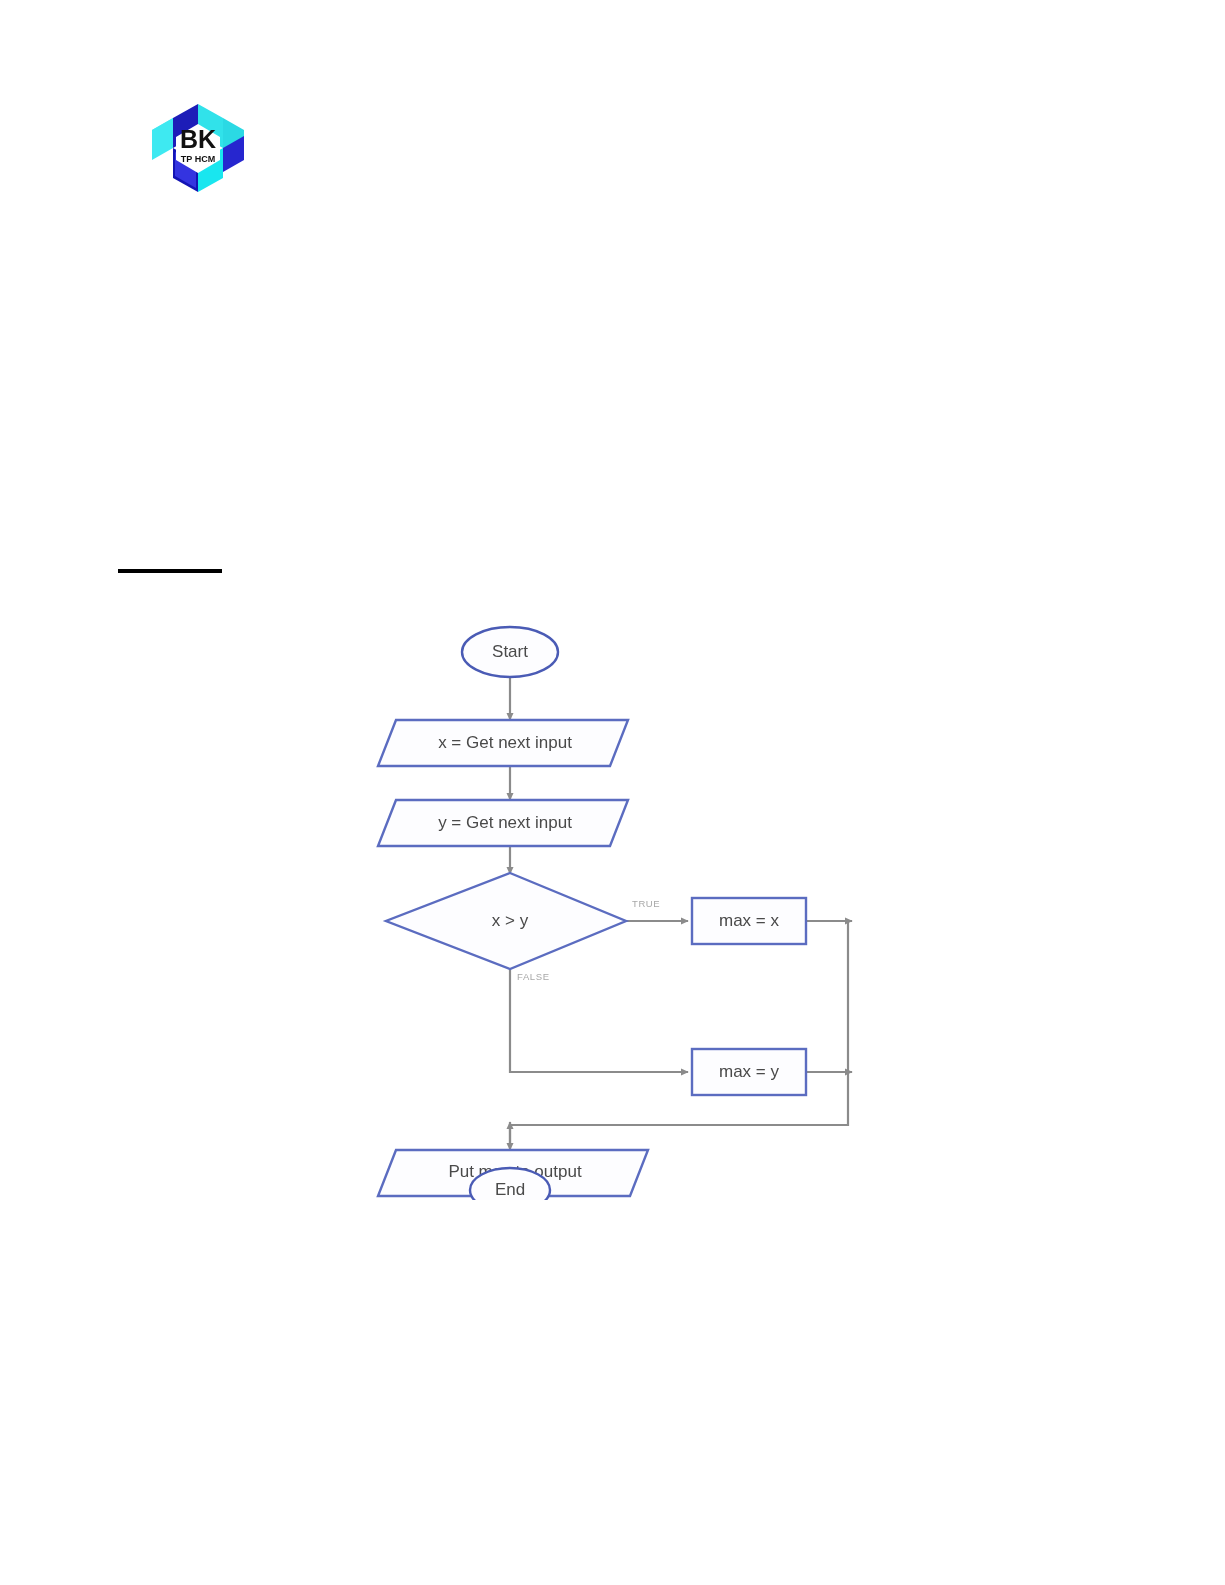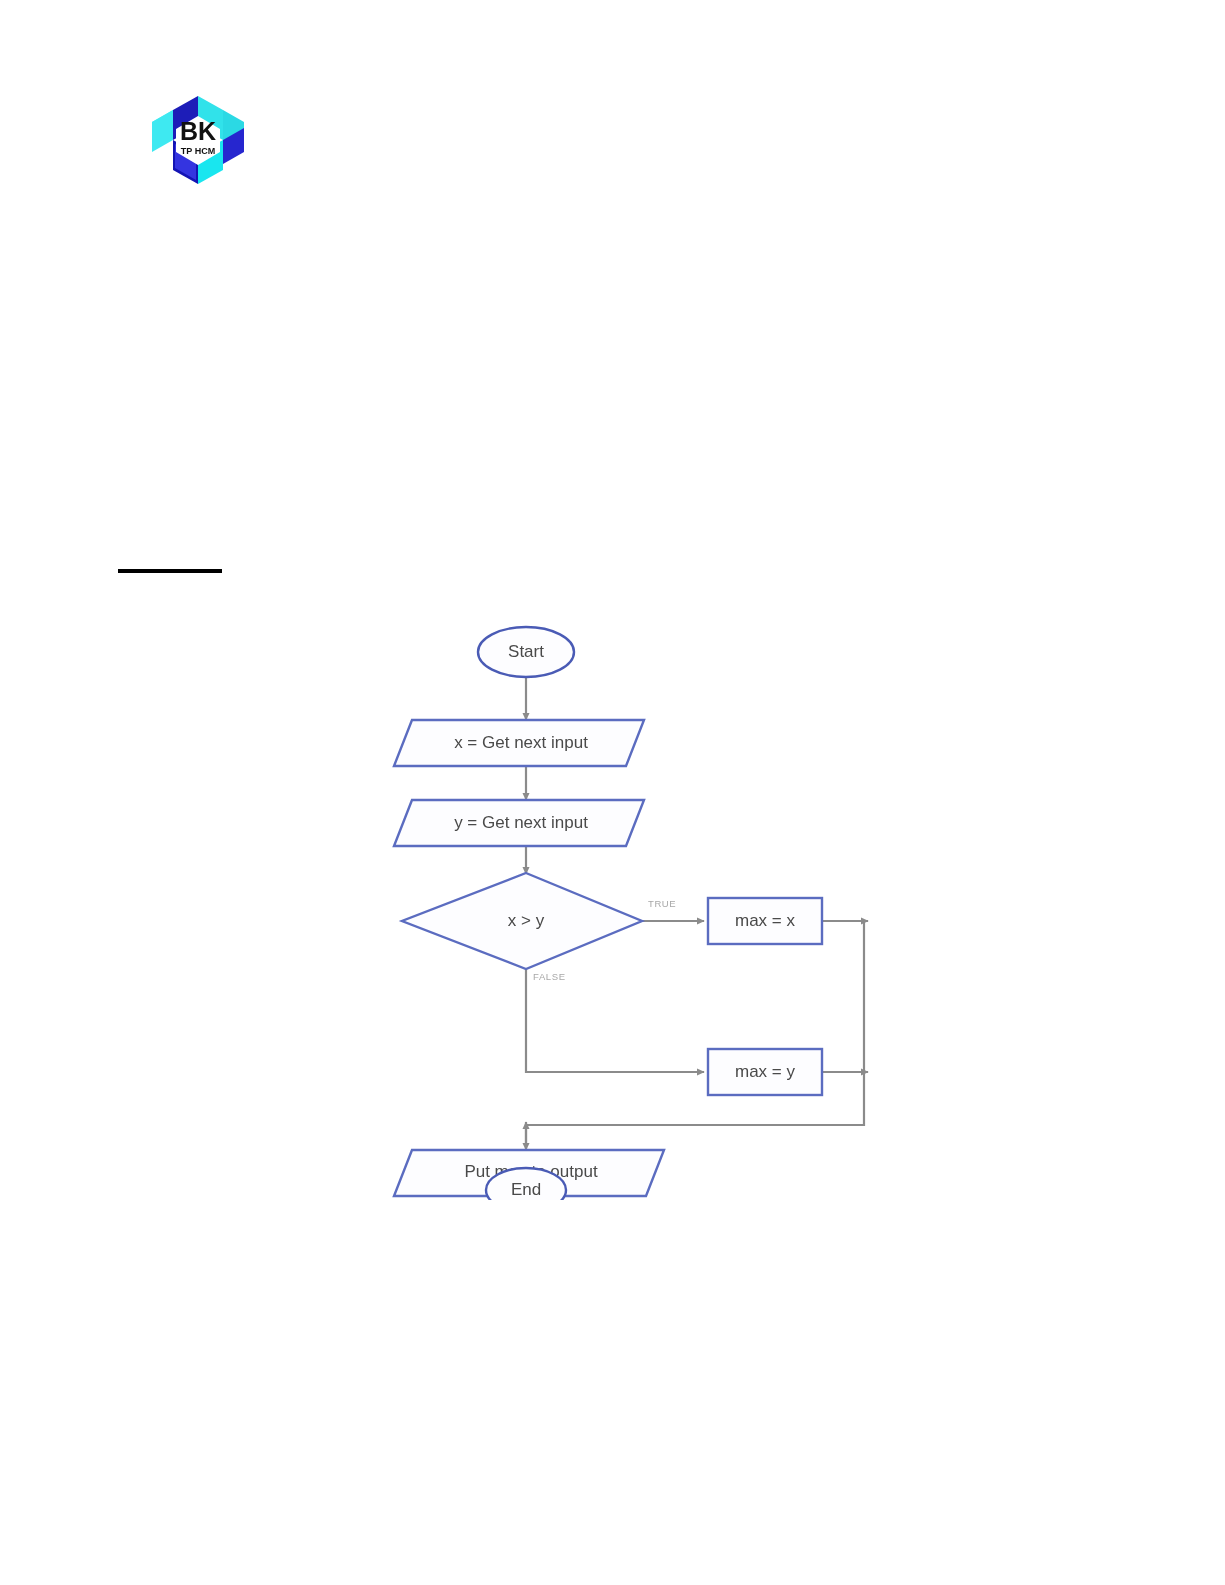--- a/index.html
+++ b/index.html
@@ -17,21 +17,21 @@
     width: 1225px;
     height: 1585px;
     background: #ffffff;
     overflow: hidden;
   }
 
   
   #logo-block {
     position: absolute;
     left: 148px;
-    top: 92px;
+    top: 100px;
     width: 100px;
     height: 96px;
     text-decoration: underline;
   }
   #logo-block svg { display: block; }
   .logo-wordmark-bk {
     font-family: "Liberation Sans", sans-serif;
     font-weight: 700;
     fill: #111111;
   }
@@ -57,21 +57,21 @@
     height: 26px;
     font-size: 19px;
     color: #000000;
     white-space: pre;
     line-height: 26px;
   }
 
   
   #flowchart {
     position: absolute;
-    left: 376px;
+    left: 360px;
     top: 620px;
     width: 520px;
     height: 580px;
   }
   #flowchart svg { display: block; }
 
   .fc-node-shape {
     fill: #fdfdff;
     stroke: #5b6cc0;
     stroke-width: 2.4;

